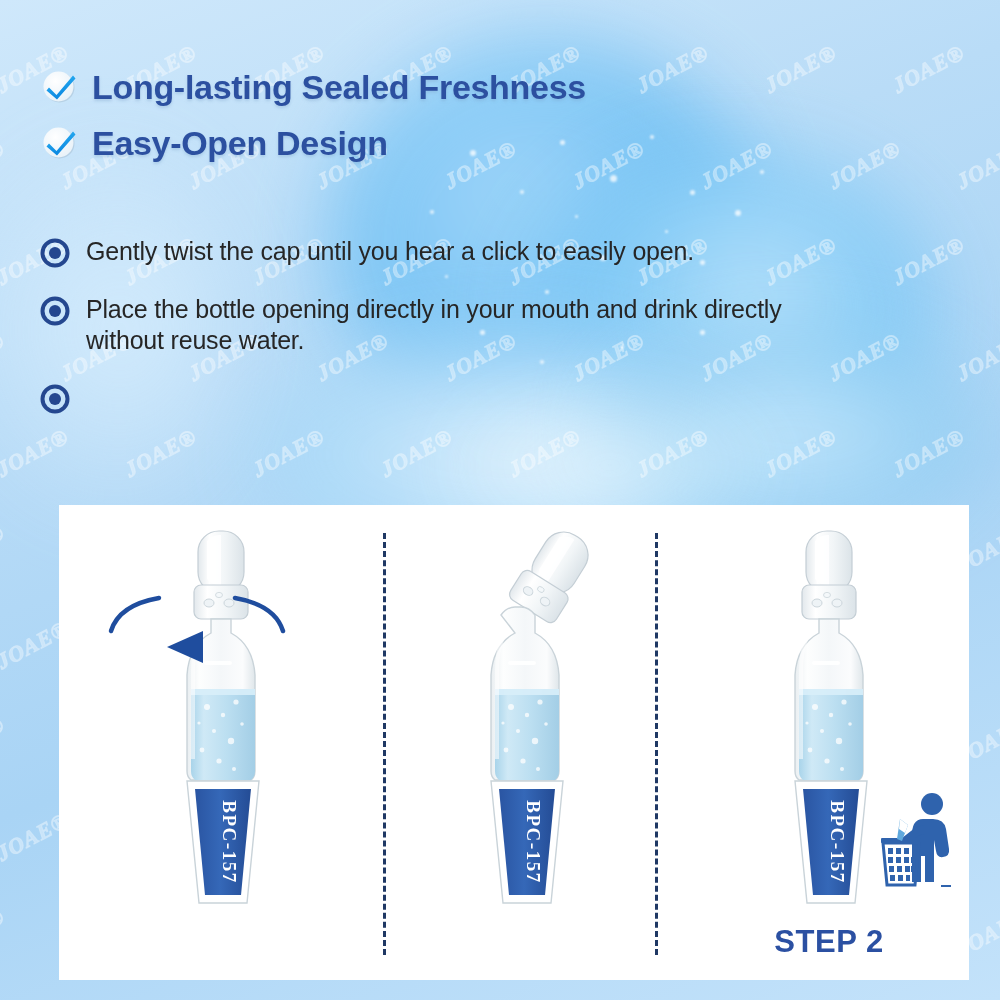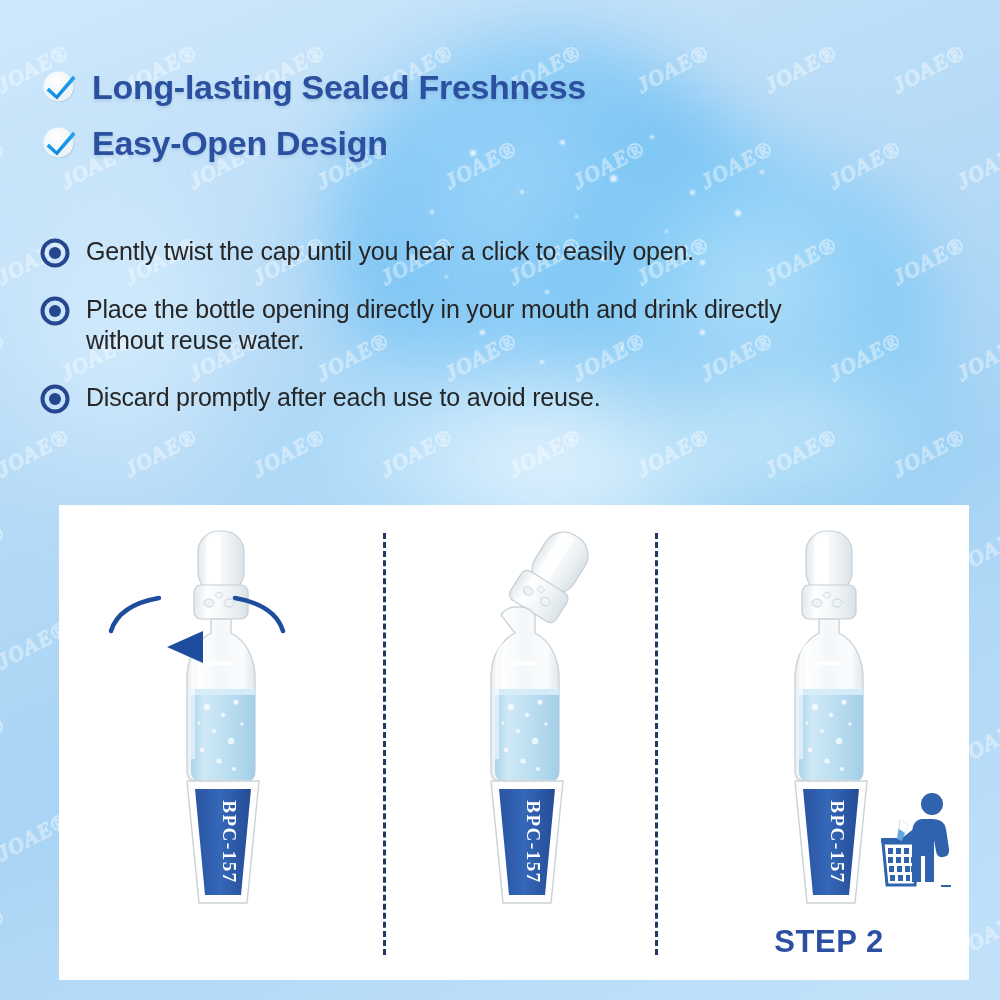--- a/index.html
+++ b/index.html
@@ -296,21 +296,20 @@
       <div class="b-txt">Place the bottle opening directly in your mouth and drink directly without reuse water.</div>
     </div>
 
     <div class="b-row">
       <div class="b-dot">
         <svg viewBox="0 0 30 30" width="30" height="30">
           <circle cx="15" cy="15" r="12.5" fill="none" stroke="#24478f" stroke-width="4"></circle>
           <circle cx="15" cy="15" r="6" fill="#24478f"></circle>
         </svg>
       </div>
-      <div class="b-txt">Discard promptly after each use to avoid reuse.</div>
     </div>
 
   </div>
 
   <div class="panel">
 
     <div class="divider d1"></div>
     <div class="divider d2"></div>
 
     <div class="step s1">

